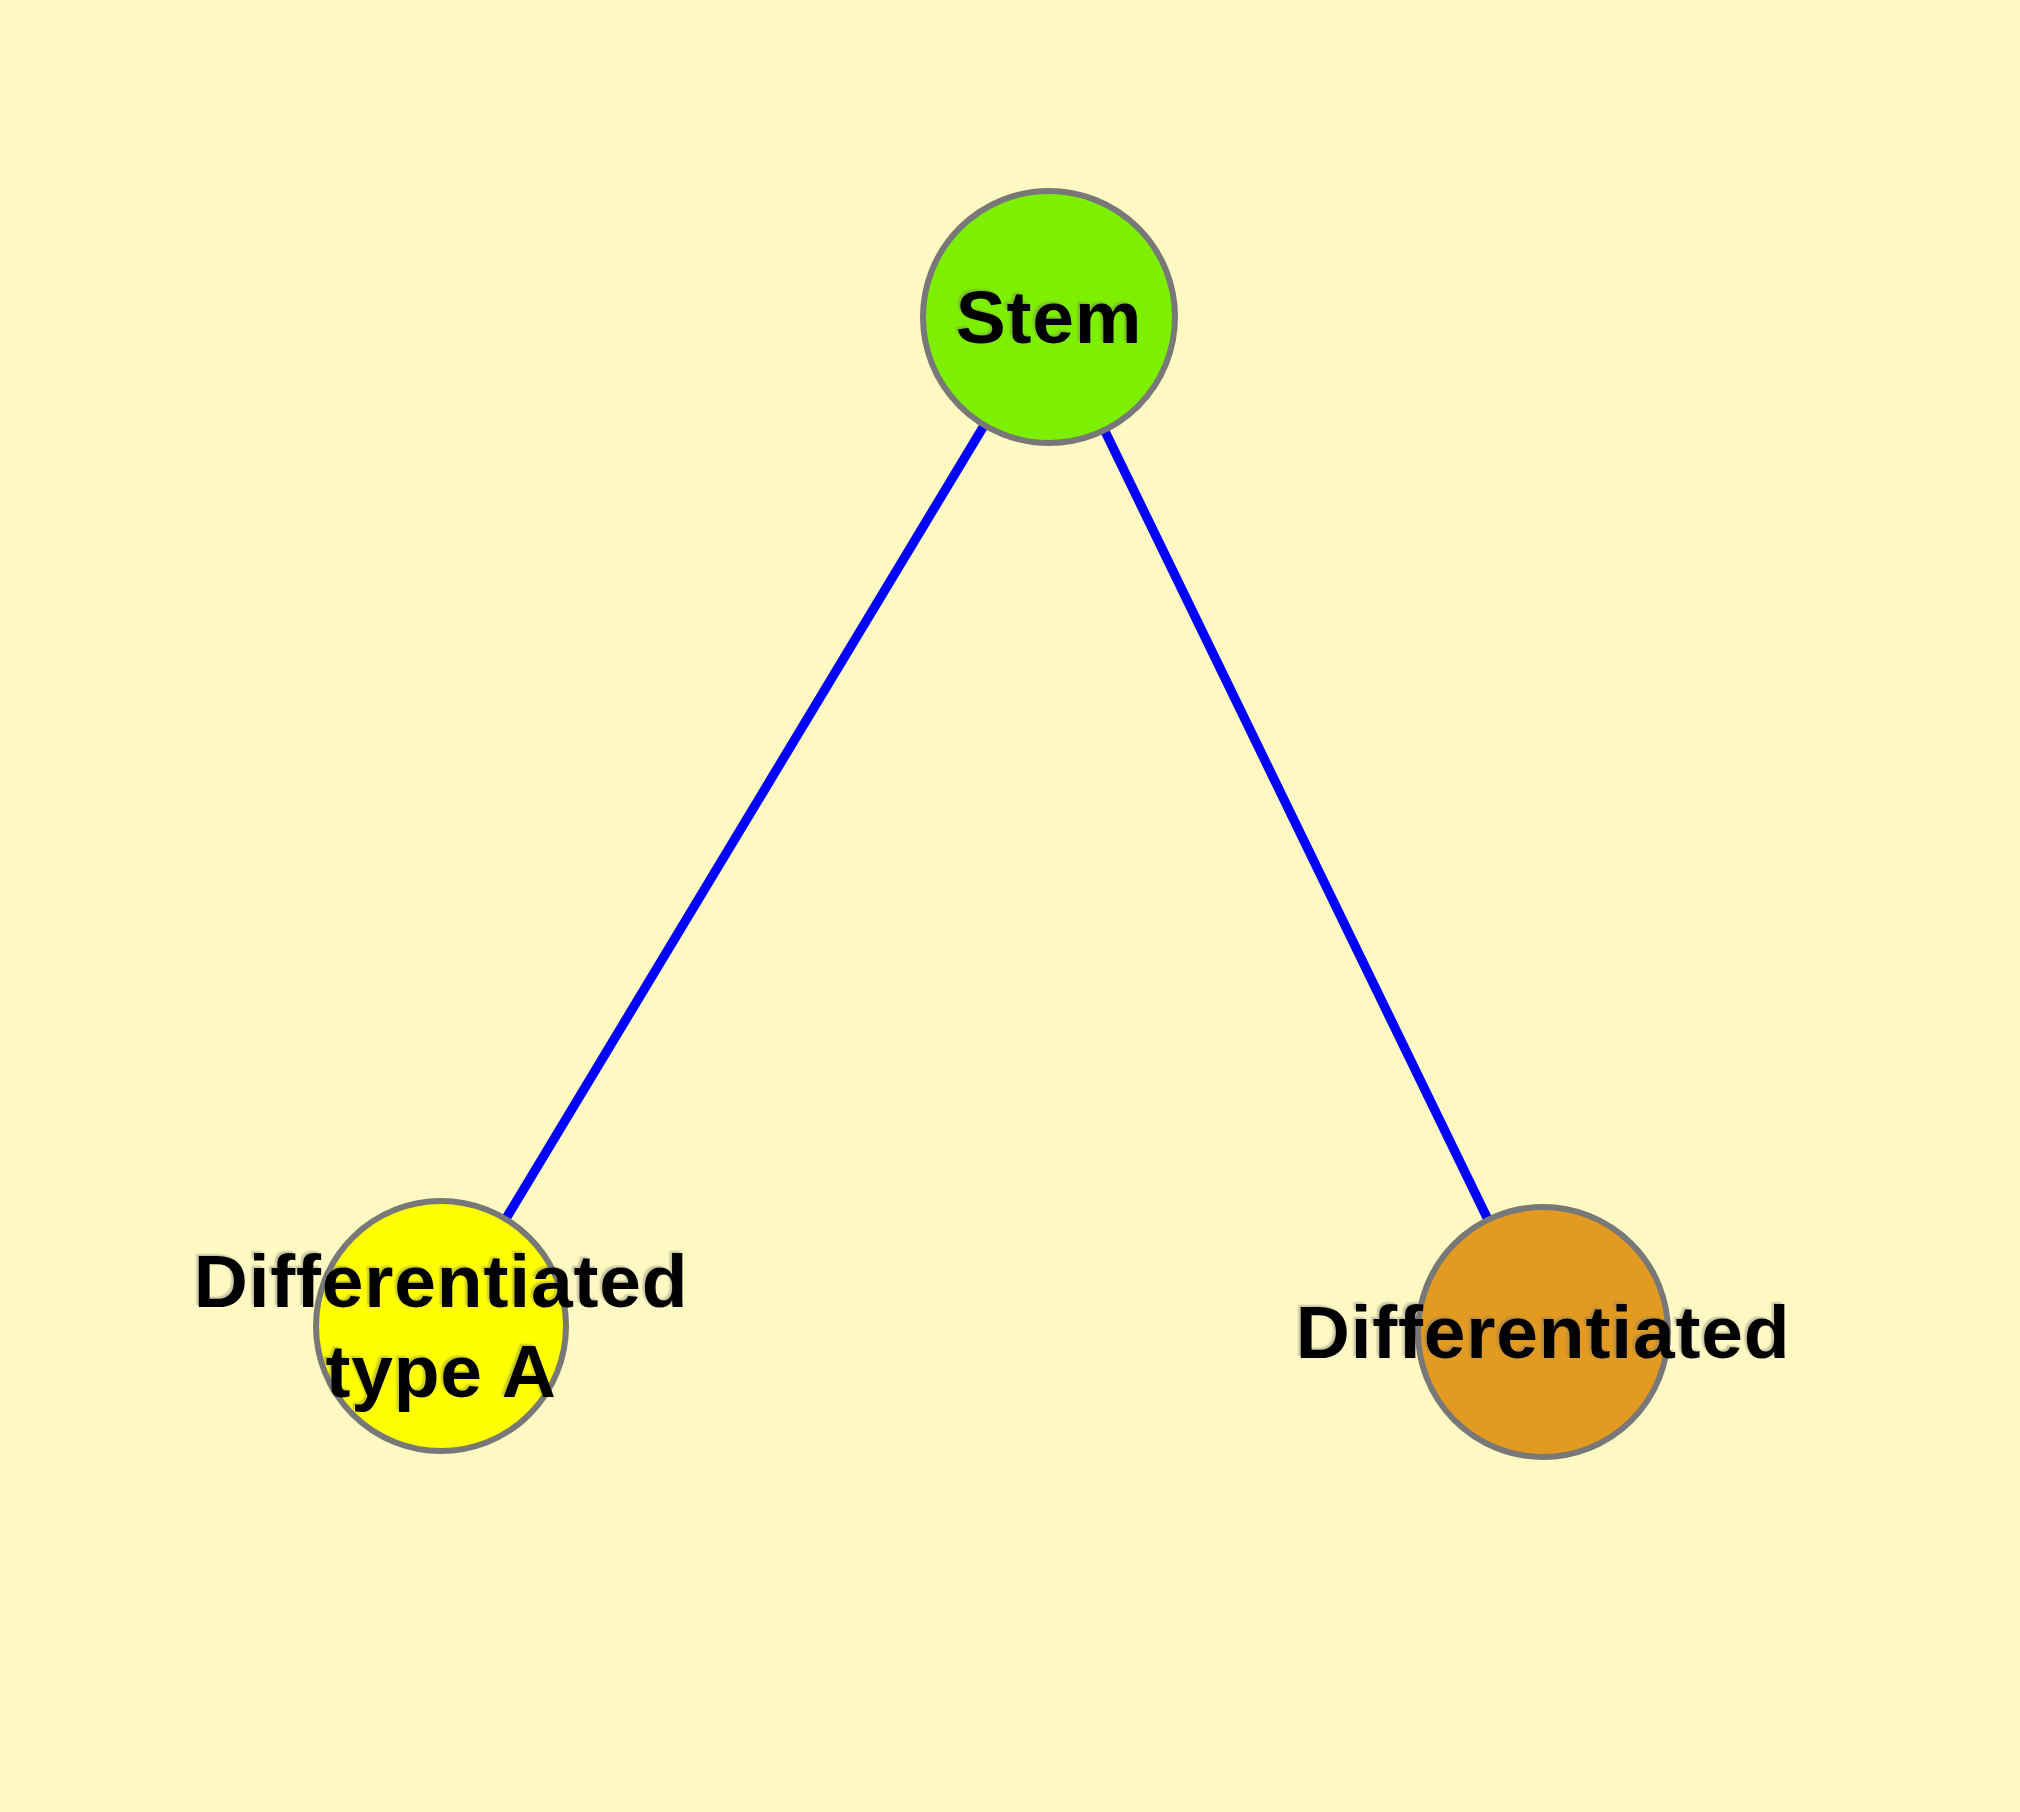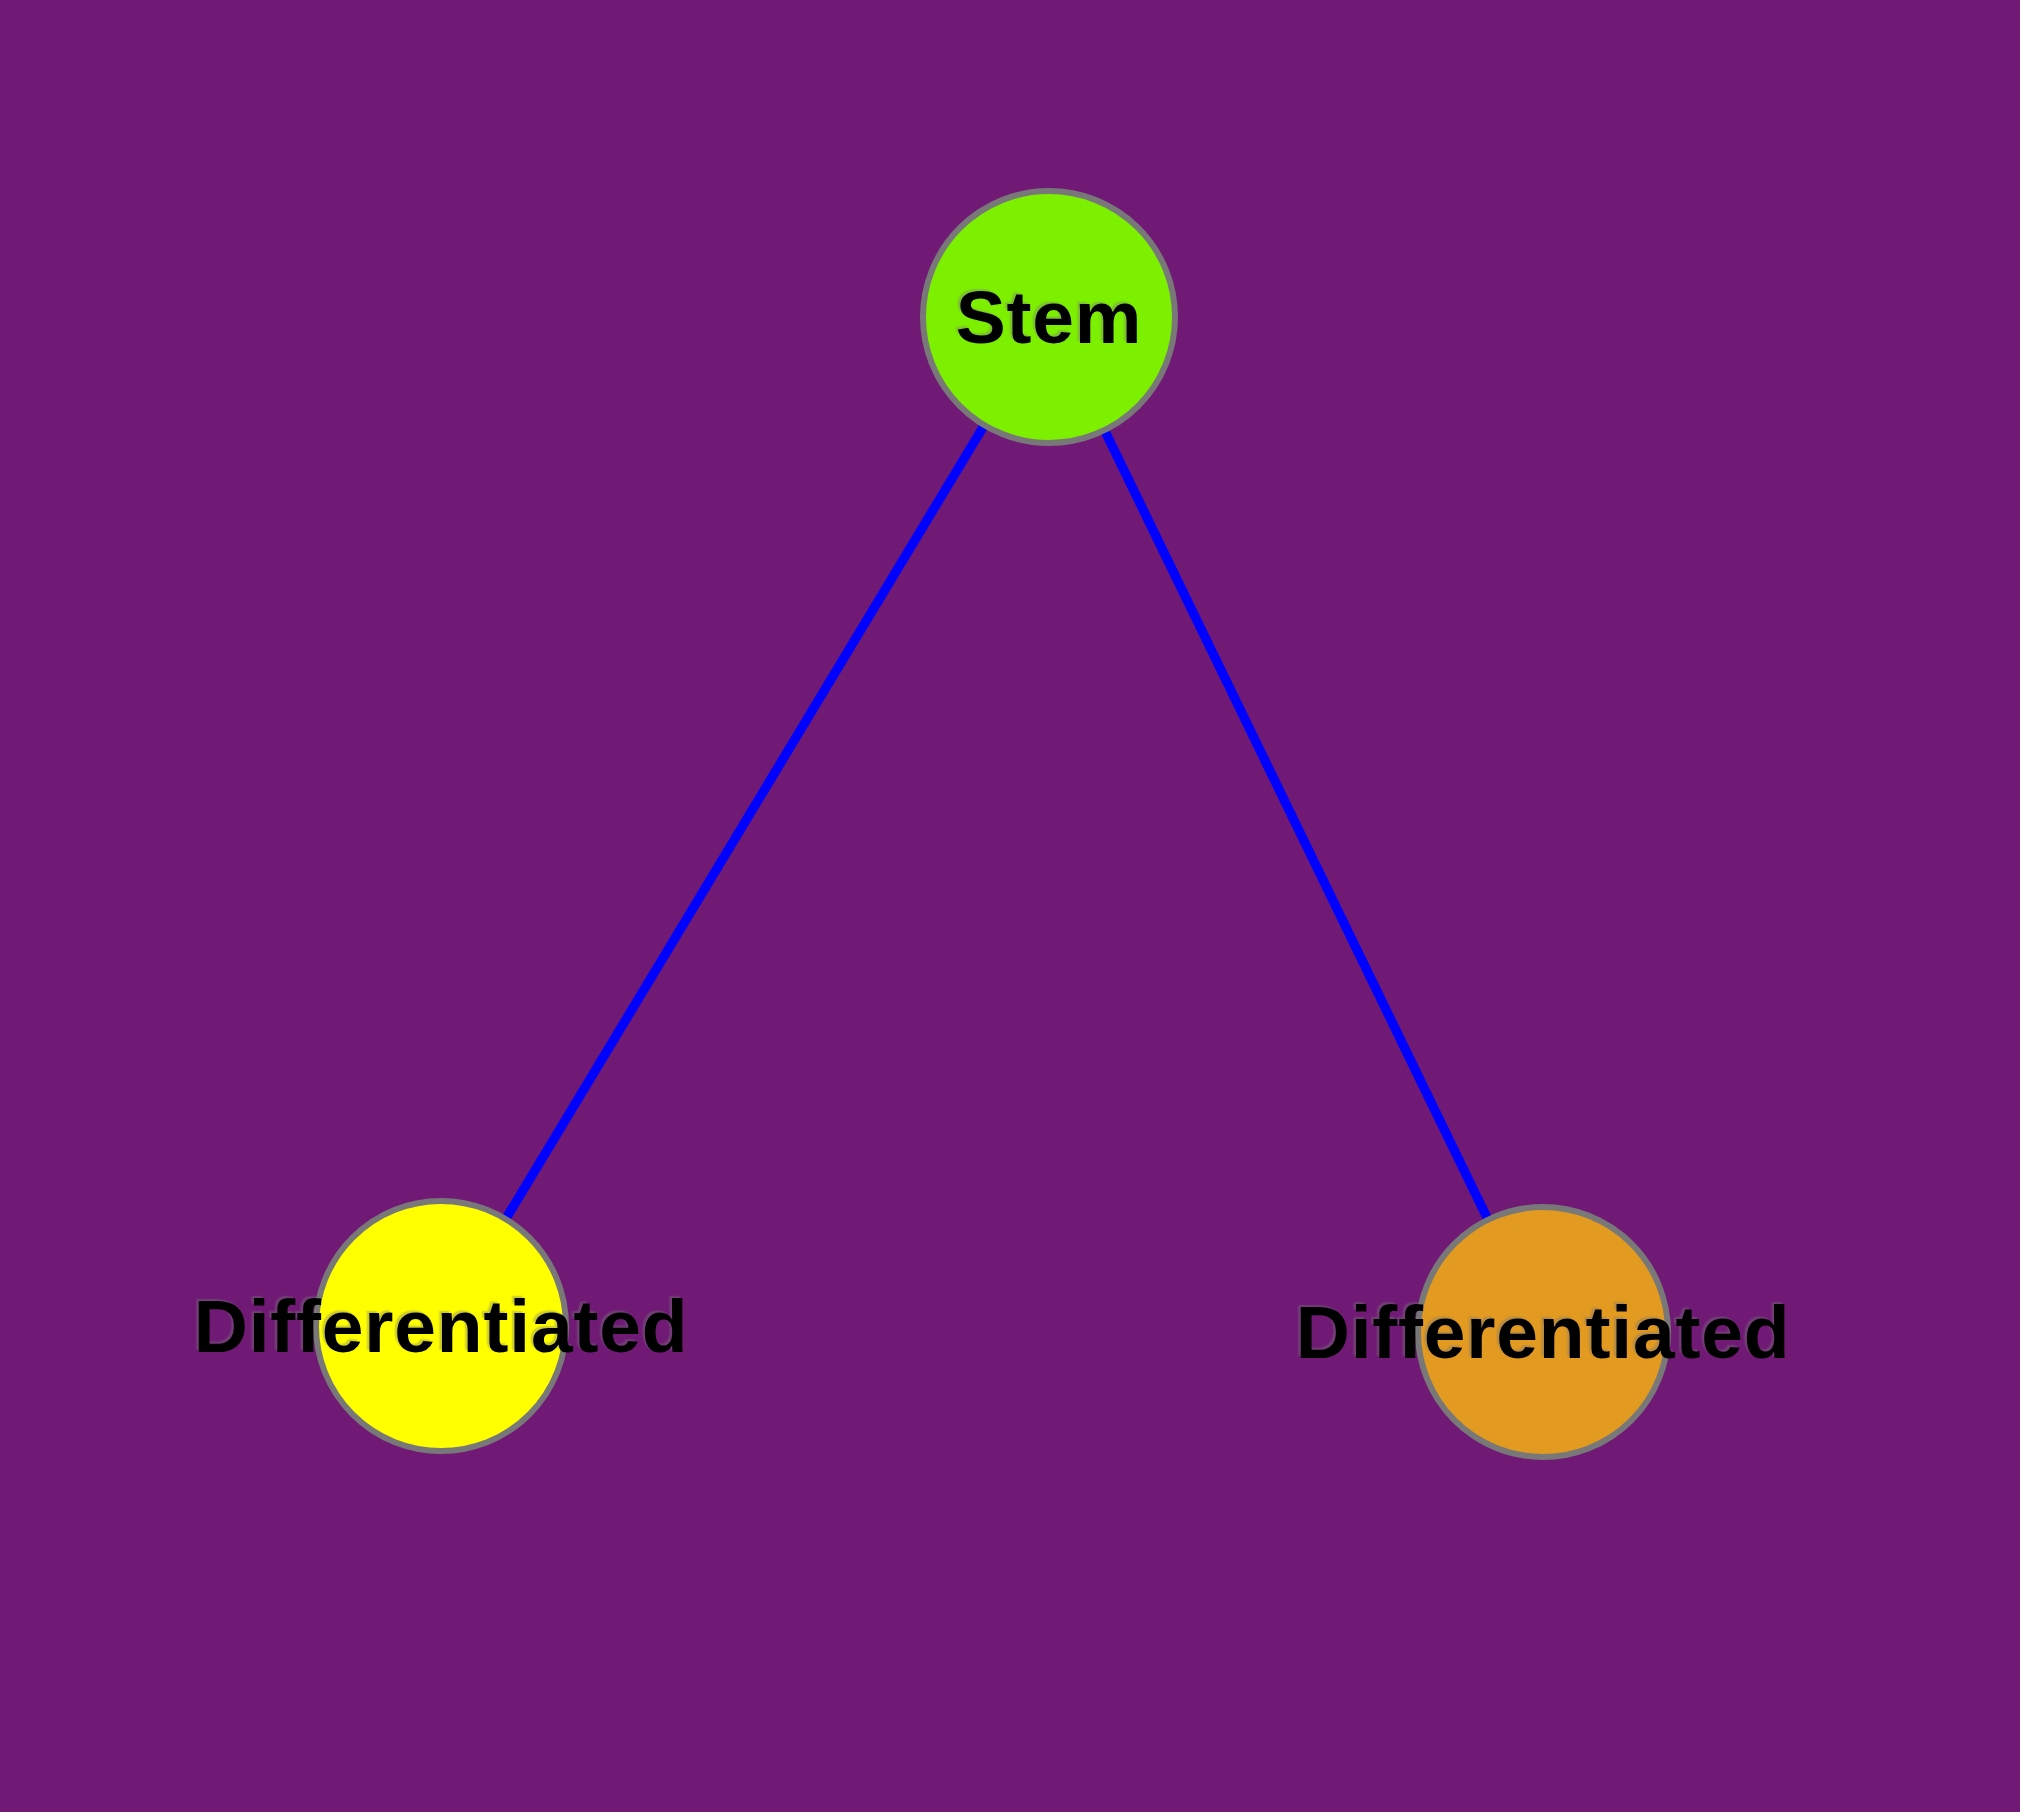--- a/index.html
+++ b/index.html
@@ -40,36 +40,37 @@
     text-shadow: -2.5px -2.5px 1.7px rgba(120,120,120,0.40);
   }
   .label-line {
     display: block;
     white-space: nowrap;
   }
 </style>
 </head>
 <body>
 
-<div class="stage" style="background: #701a75;">
+<div class="stage" style="background: #fef9c3;">
 
   <svg class="edges" viewBox="0 0 2384 2138" xmlns="http://www.w3.org/2000/svg">
     <line class="edge" x1="1238" y1="374" x2="520" y2="1565" stroke="#0000ff"></line>
     <line class="edge" x1="1238" y1="374" x2="1820" y2="1572" stroke="#0000ff"></line>
   </svg>
 
   <div class="node" style="left: 920px; top: 188px; width: 258px; height: 258px; background: rgb(125, 240, 0); border-color: rgb(120, 120, 120);">
     <div class="node-label" style="color: rgb(0, 0, 0);">
       <span class="label-line">Stem</span>
     </div>
   </div>
 
   <div class="node" style="left: 313px; top: 1198px; width: 256px; height: 256px; background: rgb(255, 255, 0); border-color: rgb(120, 120, 120);">
     <div class="node-label" style="color: rgb(0, 0, 0);">
       <span class="label-line">Differentiated</span>
+      <span class="label-line">type A</span>
     </div>
   </div>
 
   <div class="node" style="left: 1415px; top: 1204px; width: 256px; height: 256px; background: rgb(226, 154, 32); border-color: rgb(120, 120, 120);">
     <div class="node-label" style="color: rgb(0, 0, 0);">
       <span class="label-line">Differentiated</span>
     </div>
   </div>
 
 </div>

